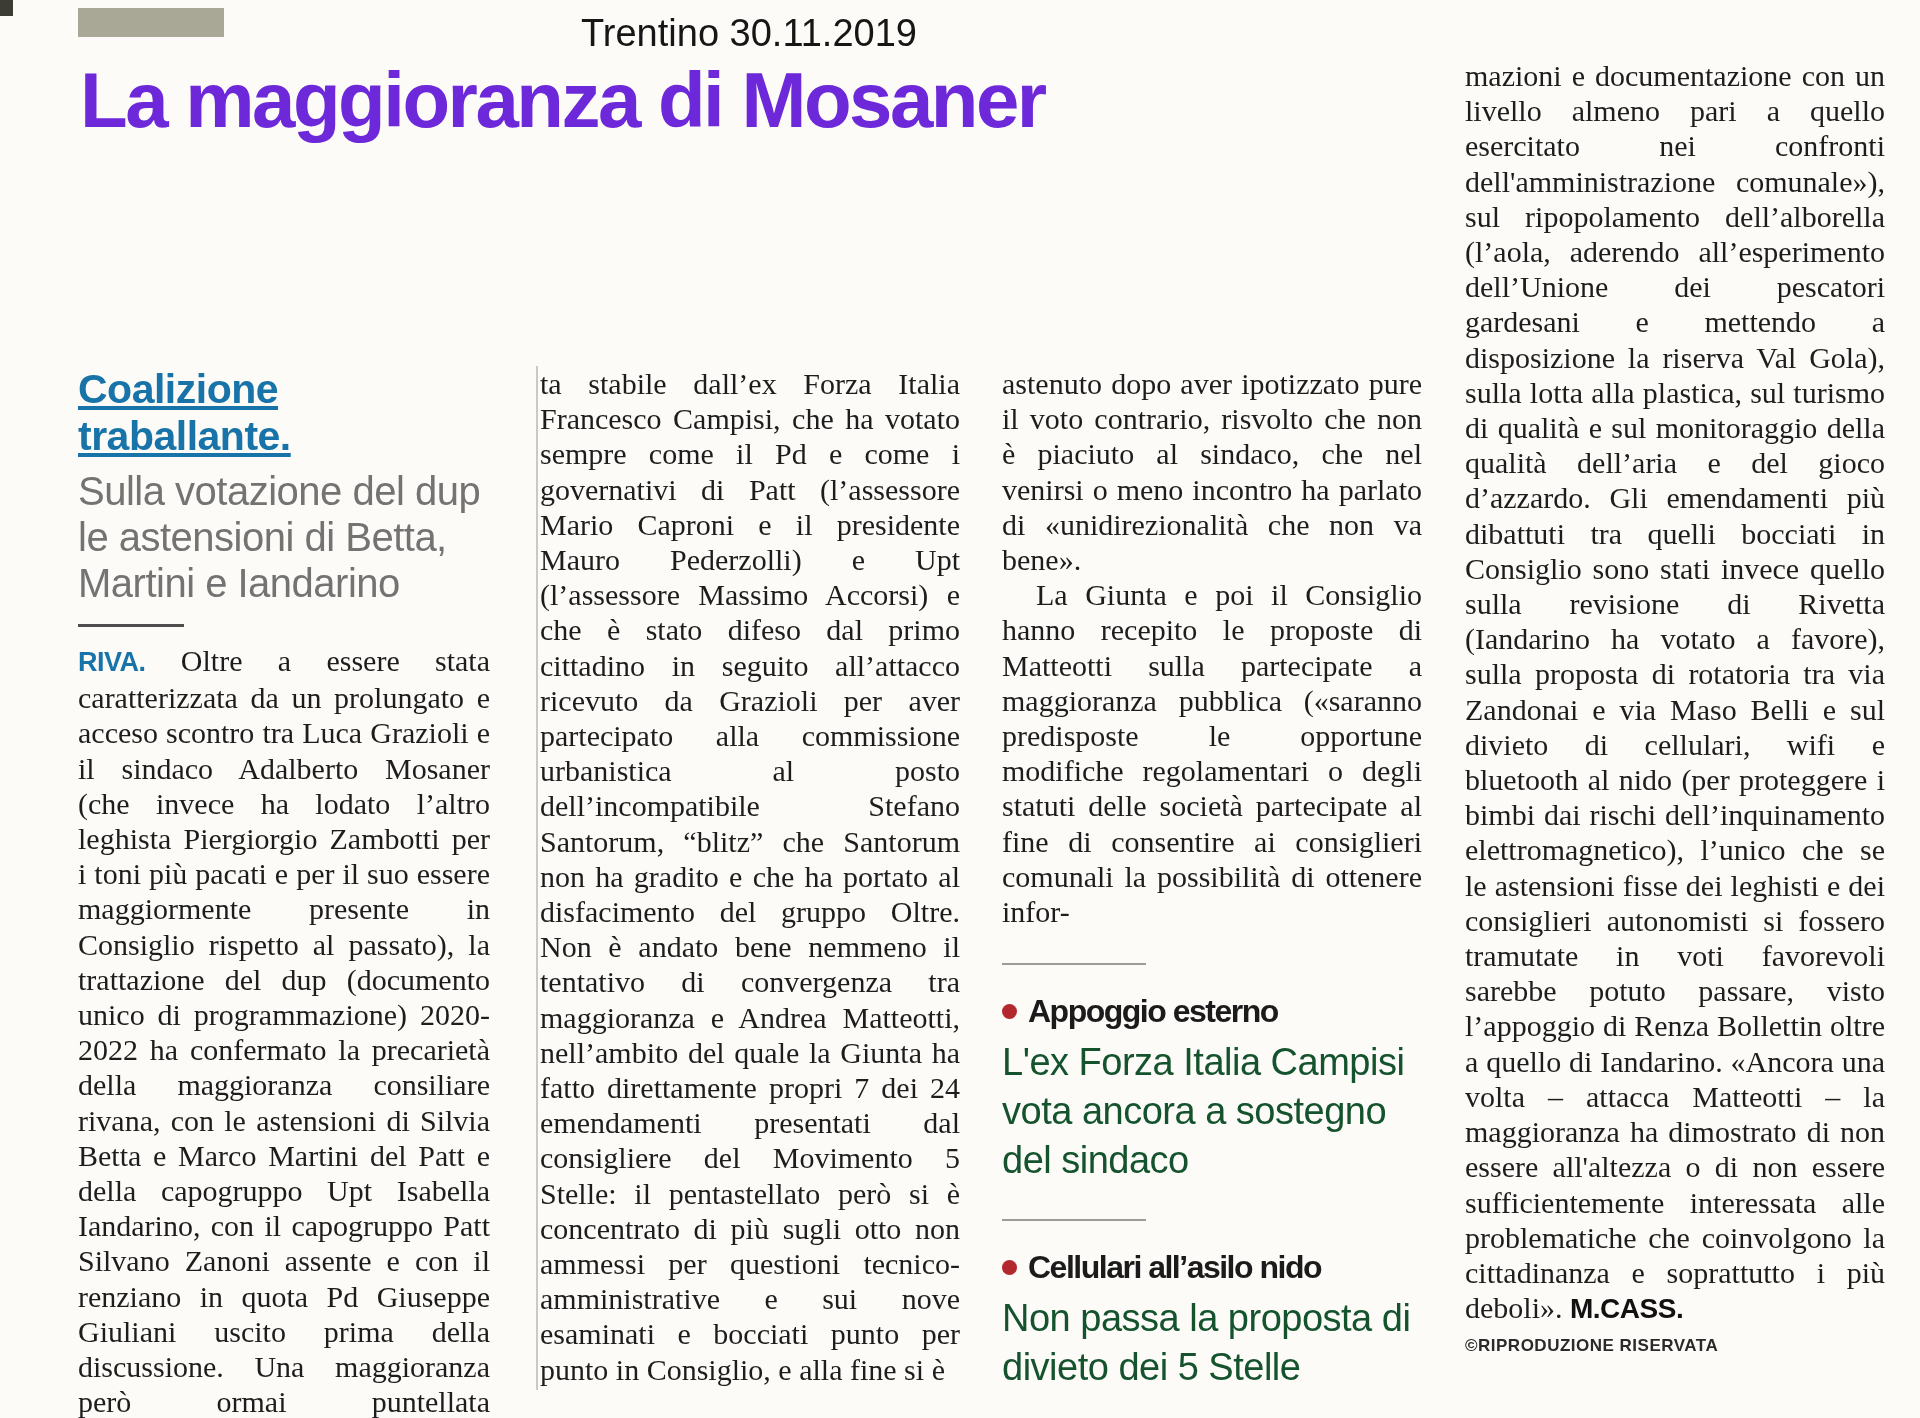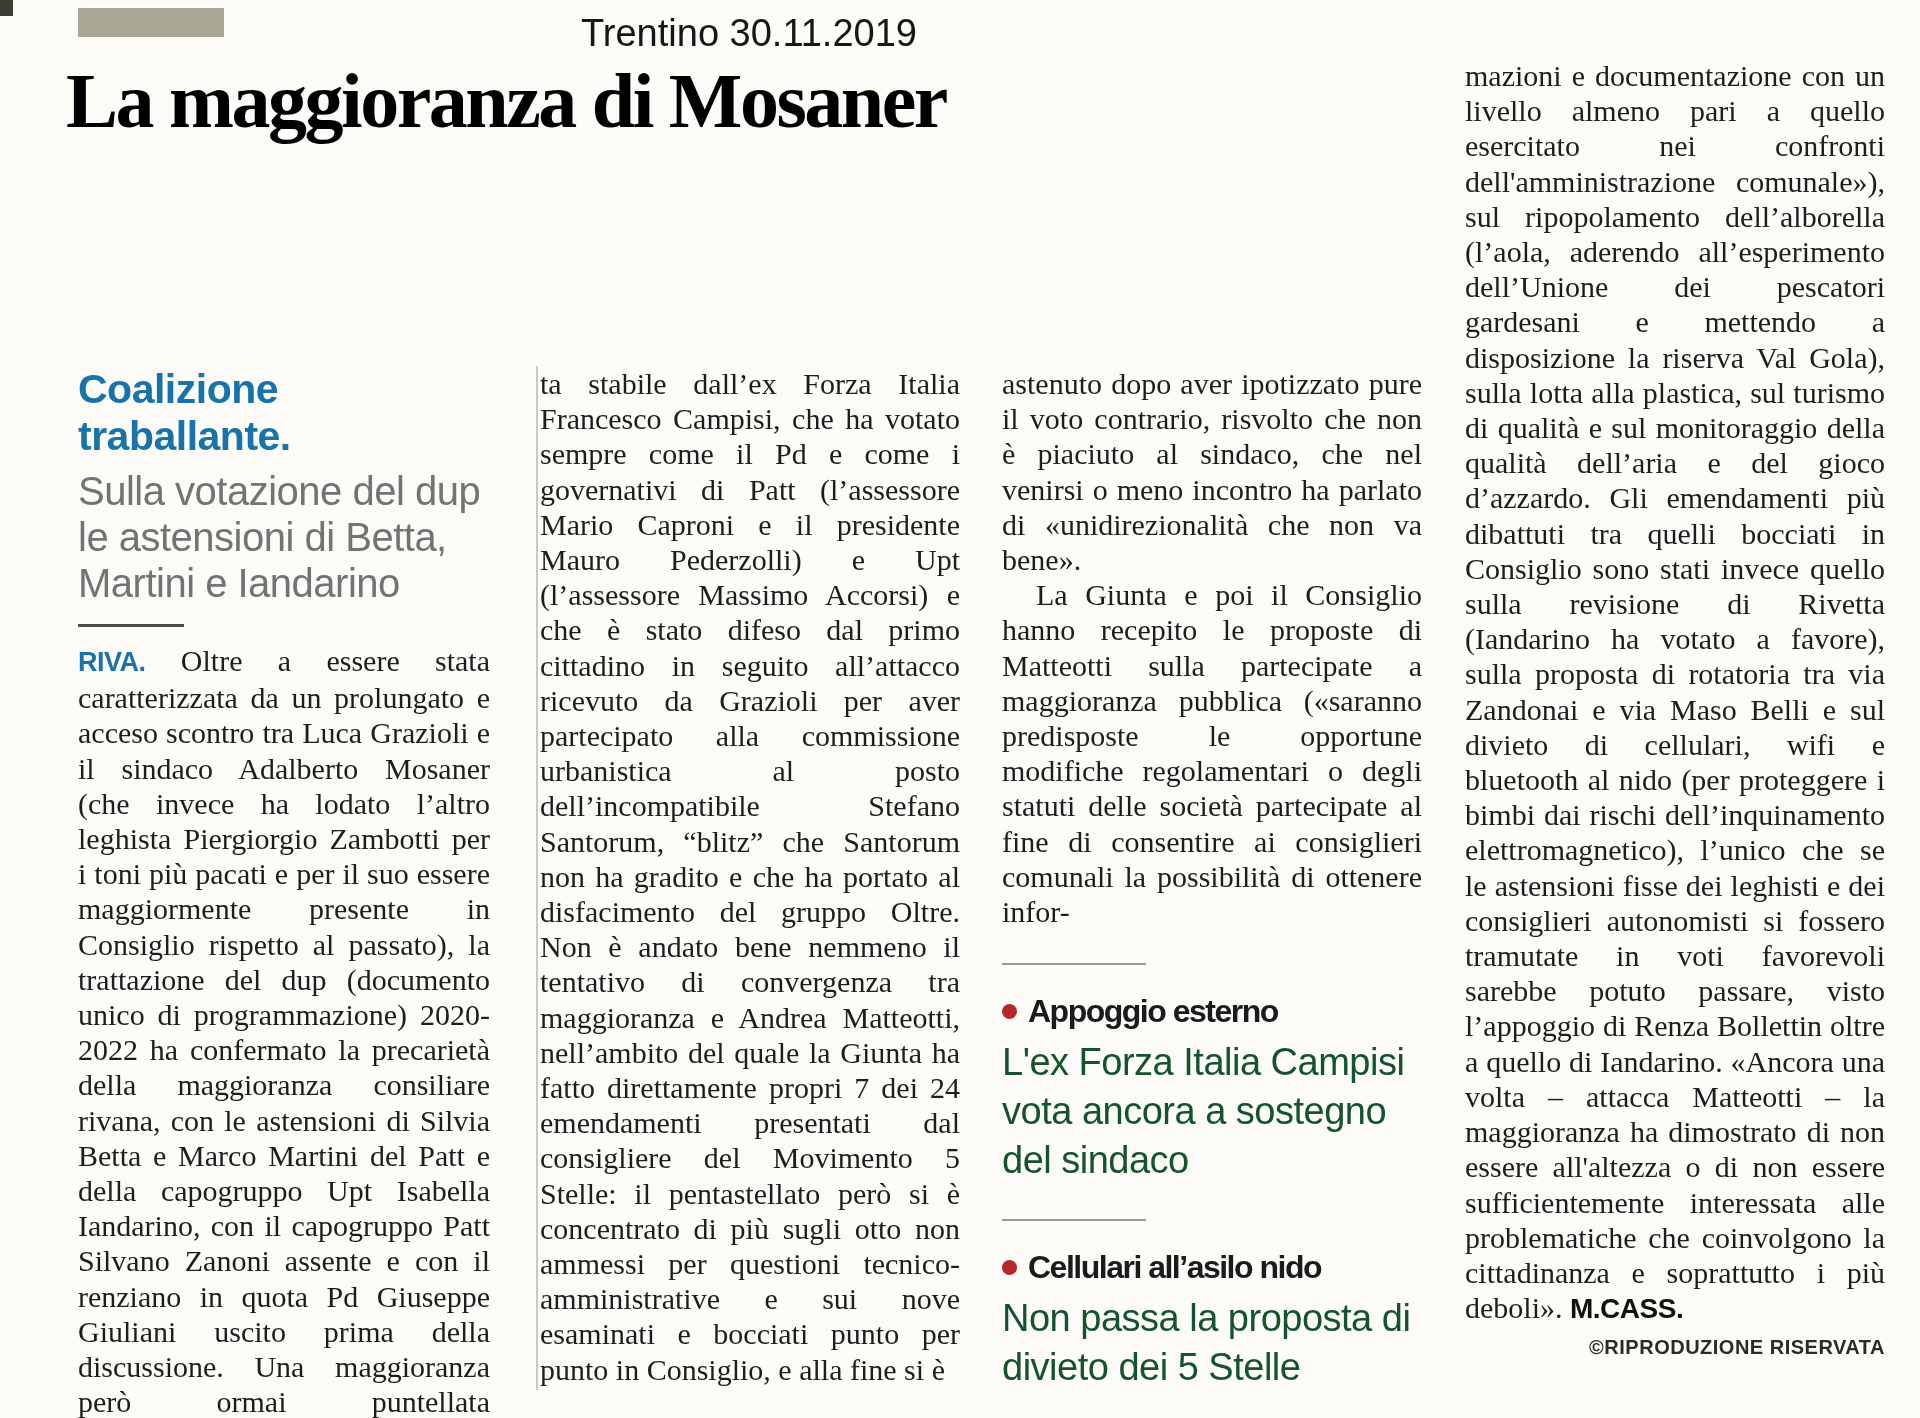--- a/index.html
+++ b/index.html
@@ -9,36 +9,36 @@
     font-family:"Liberation Serif", serif;
     padding-left:40px;
   }
   .scan-artifact { position:absolute; left:0; top:0; width:13px; height:16px; background:#3c3c34; }
   .topbar { position:absolute; left:78px; top:8px; width:146px; height:29px; background:#a9a795; }
   .masthead-date {
     position:absolute; left:78px; top:12px; width:1342px; text-align:center;
     font-family:"Liberation Sans", sans-serif; font-size:38px; color:#161616;
   }
   .headline {
-    position:absolute; left:66px; top:50px; width:1380px; margin:0;
-    font-family:Liberation Serif, serif; font-weight:bold;
-    font-size:78px; line-height:101px; letter-spacing:-2.5px; color:#000000;
+    position:absolute; left:80px; top:50px; width:1380px; margin:0;
+    font-family:Liberation Sans, sans-serif; font-weight:bold;
+    font-size:78px; line-height:101px; letter-spacing:-2.5px; color:#6d28d9;
   }
   .headline span { display:block; white-space:nowrap; }
   .vrule { position:absolute; left:536px; top:366px; width:2px; height:1024px; background:#ccc9c3; }
 
   .col { position:absolute; top:366px; }
   .col1 { left:78px;  width:412px; }
   .col2 { left:540px; width:420px; }
   .col3 { left:1002px; width:420px; }
   .col4 { left:1465px; width:420px; top:58px; }
 
   .kicker-title {
     font-family:"Liberation Sans", sans-serif; font-weight:bold;
-    font-size:41px; letter-spacing:-0.5px; color:#1873a8; margin-bottom:8px;
+    font-size:41px; letter-spacing:-0.5px; color:#1873a8; margin-bottom:8px;text-decoration:underline;
   }
   .kicker-sub {
     font-family:"Liberation Sans", sans-serif; font-size:40px; line-height:46px;
     color:#737373; letter-spacing:-0.5px;
   }
   .kicker-rule { width:106px; height:3px; background:#4d4d4d; margin:18px 0 0 0; }
 
   .body-text {
     margin:0; font-family:"Liberation Serif", serif;
     font-size:30px; line-height:35.2px; text-align:justify; color:#1d1d1d;
@@ -61,23 +61,23 @@
     font-family:"Liberation Sans", sans-serif; font-weight:bold;
     font-size:32px; letter-spacing:-1.5px; color:#1b1b1b;
   }
   .callout-text {
     margin-top:8px; font-family:"Liberation Sans", sans-serif;
     font-size:38px; line-height:49px; color:#14532d; letter-spacing:-0.5px;
   }
 
   .sig { font-family:"Liberation Sans", sans-serif; font-weight:bold; font-size:28px; color:#111; letter-spacing:-0.5px; }
   .copyright {
-    margin-top:10px; text-align:right;
+    margin-top:10px; 
     font-family:"Liberation Sans", sans-serif; font-weight:bold;
-    font-size:20px; color:#2a2a2a; letter-spacing:0.5px;
+    font-size:17px; color:#2a2a2a; letter-spacing:0.5px;
   }
 </style>
 </head>
 <body>
 
 <div class="page">
 
   <div class="scan-artifact"></div>
   <div class="topbar"></div>
 

